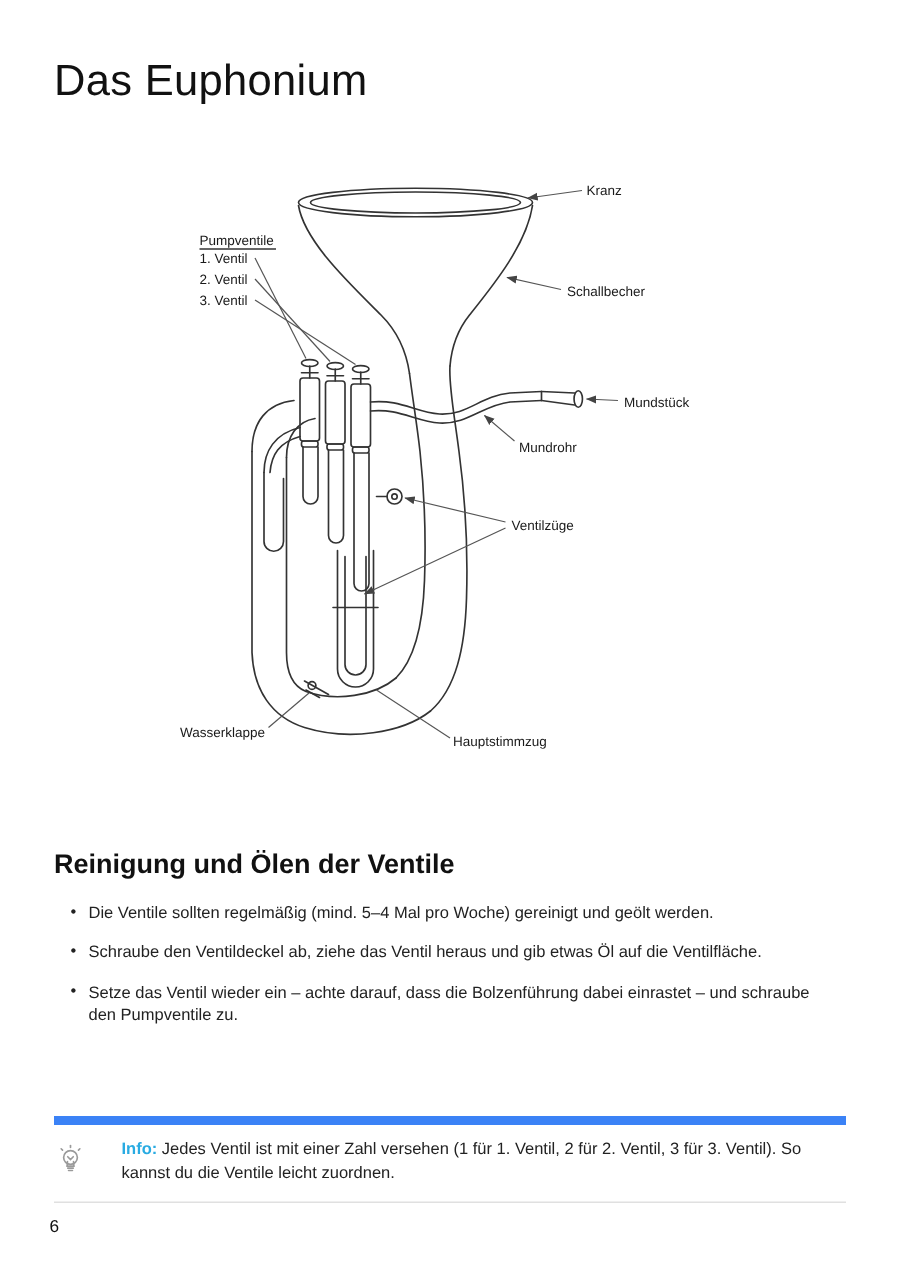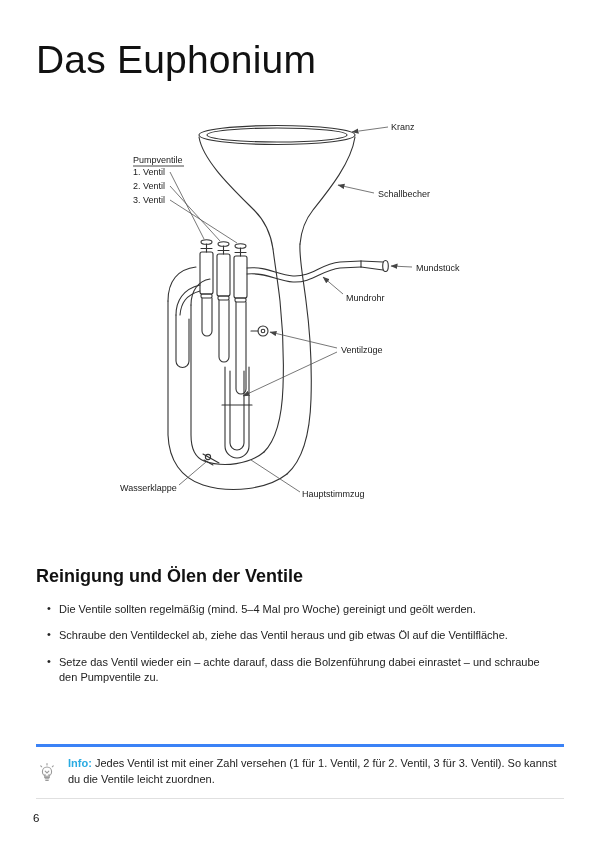--- a/index.html
+++ b/index.html
@@ -1,31 +1,31 @@
 <!DOCTYPE html>
 <html lang="de"><head>
 <meta charset="utf-8">
 <style>
   *{margin:0;padding:0;box-sizing:border-box}
   html,body{background:#ffffff}
   body{width:600px;height:849px;position:relative;overflow:hidden;
        font-family:"Liberation Sans","DejaVu Sans",sans-serif;color:#1a1a1a}
   .page{position:absolute;inset:0;background:#fff}
-  .title{position:absolute;top:38px;left:36px;font-size:39px;font-weight:400;
+  .title{position:absolute;top:38px;left:36px;font-size:29px;font-weight:400;
          letter-spacing:.2px;color:#111}
   .diagram{position:absolute;top:105px;left:0;width:480px;height:440px}
   .section-heading{position:absolute;top:566px;left:36px;font-size:18px;
          font-weight:700;color:#111}
   .bullets{position:absolute;top:602px;left:46px;width:514px;list-style:none}
   .bullets li{position:relative;padding-left:13px;font-size:11px;line-height:1.4;
          color:#222;margin-bottom:11px}
   .bullets li::before{content:"\2022";position:absolute;left:1px;top:-1px;color:#222}
   .info-box{position:absolute;top:744px;left:36px;width:528px;
-         border-top:3px solid #3b82f6;border-bottom:1px solid #e0e0e0;
-         padding:9px 0 10px;display:flex;align-items:flex-end;gap:10px}
+         border-top:6px solid #3b82f6;border-bottom:1px solid #e0e0e0;
+         padding:9px 0 10px;display:flex;align-items:center;gap:23px}
   .bulb{flex:0 0 22px;margin-top:1px}
   .info-text{font-size:11px;line-height:1.45;color:#222}
   .info-label{color:#29abe2;font-weight:bold}
   .page-number{position:absolute;top:812px;left:33px;font-size:11.5px;color:#111}
   svg text{font-family:"Liberation Sans","DejaVu Sans",sans-serif}
 </style>
 </head>
 <body>
 
 <div class="page">

